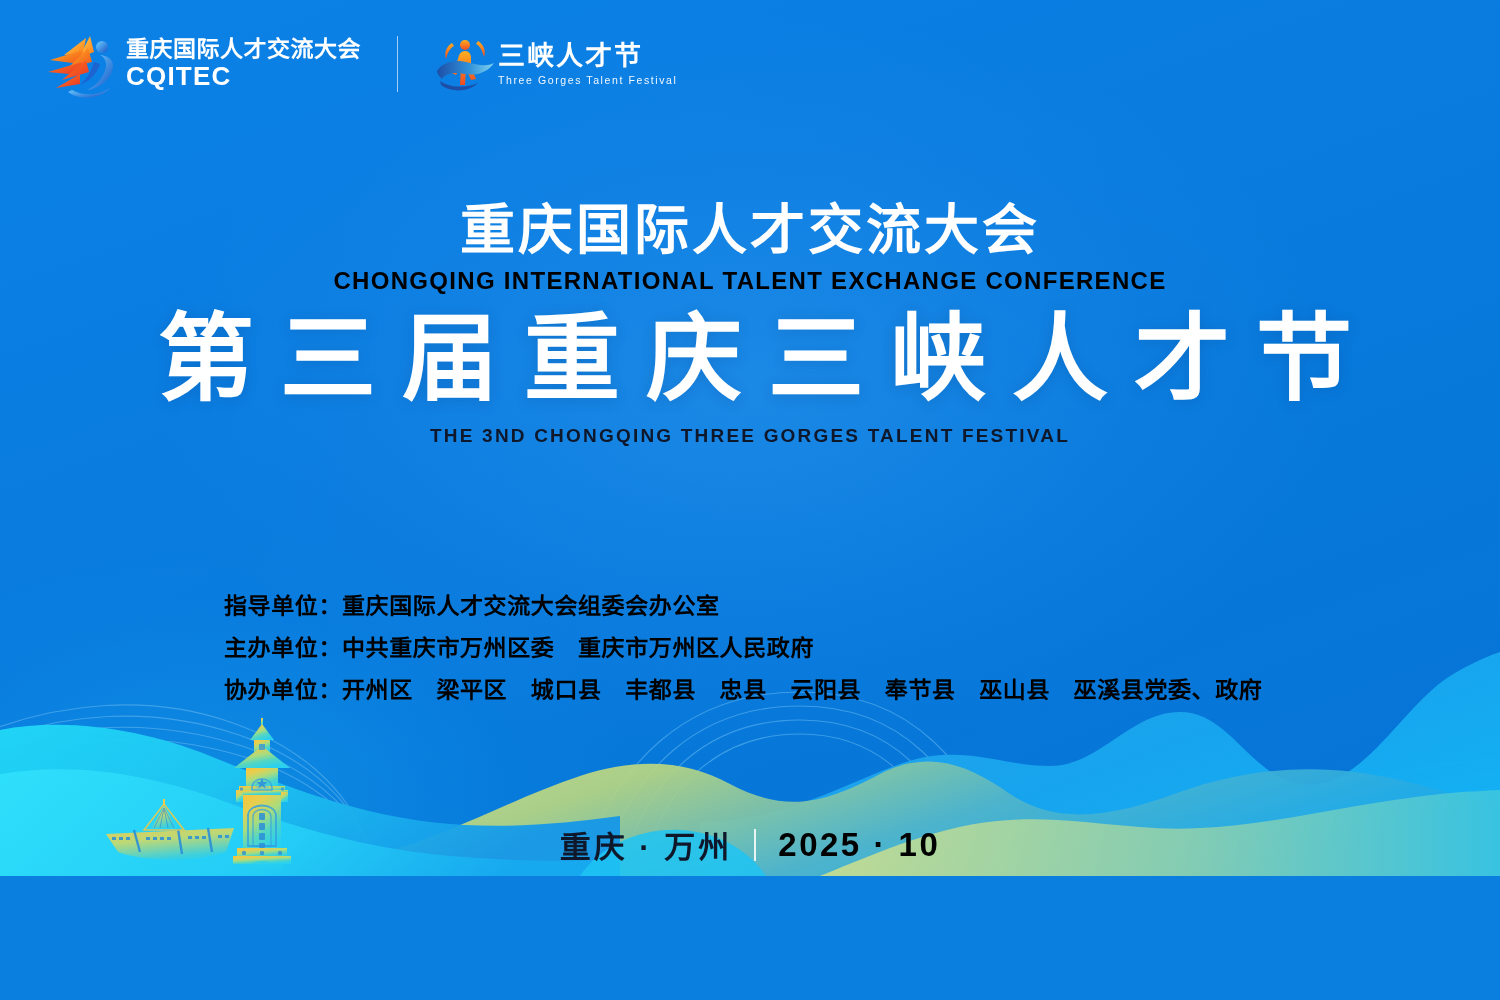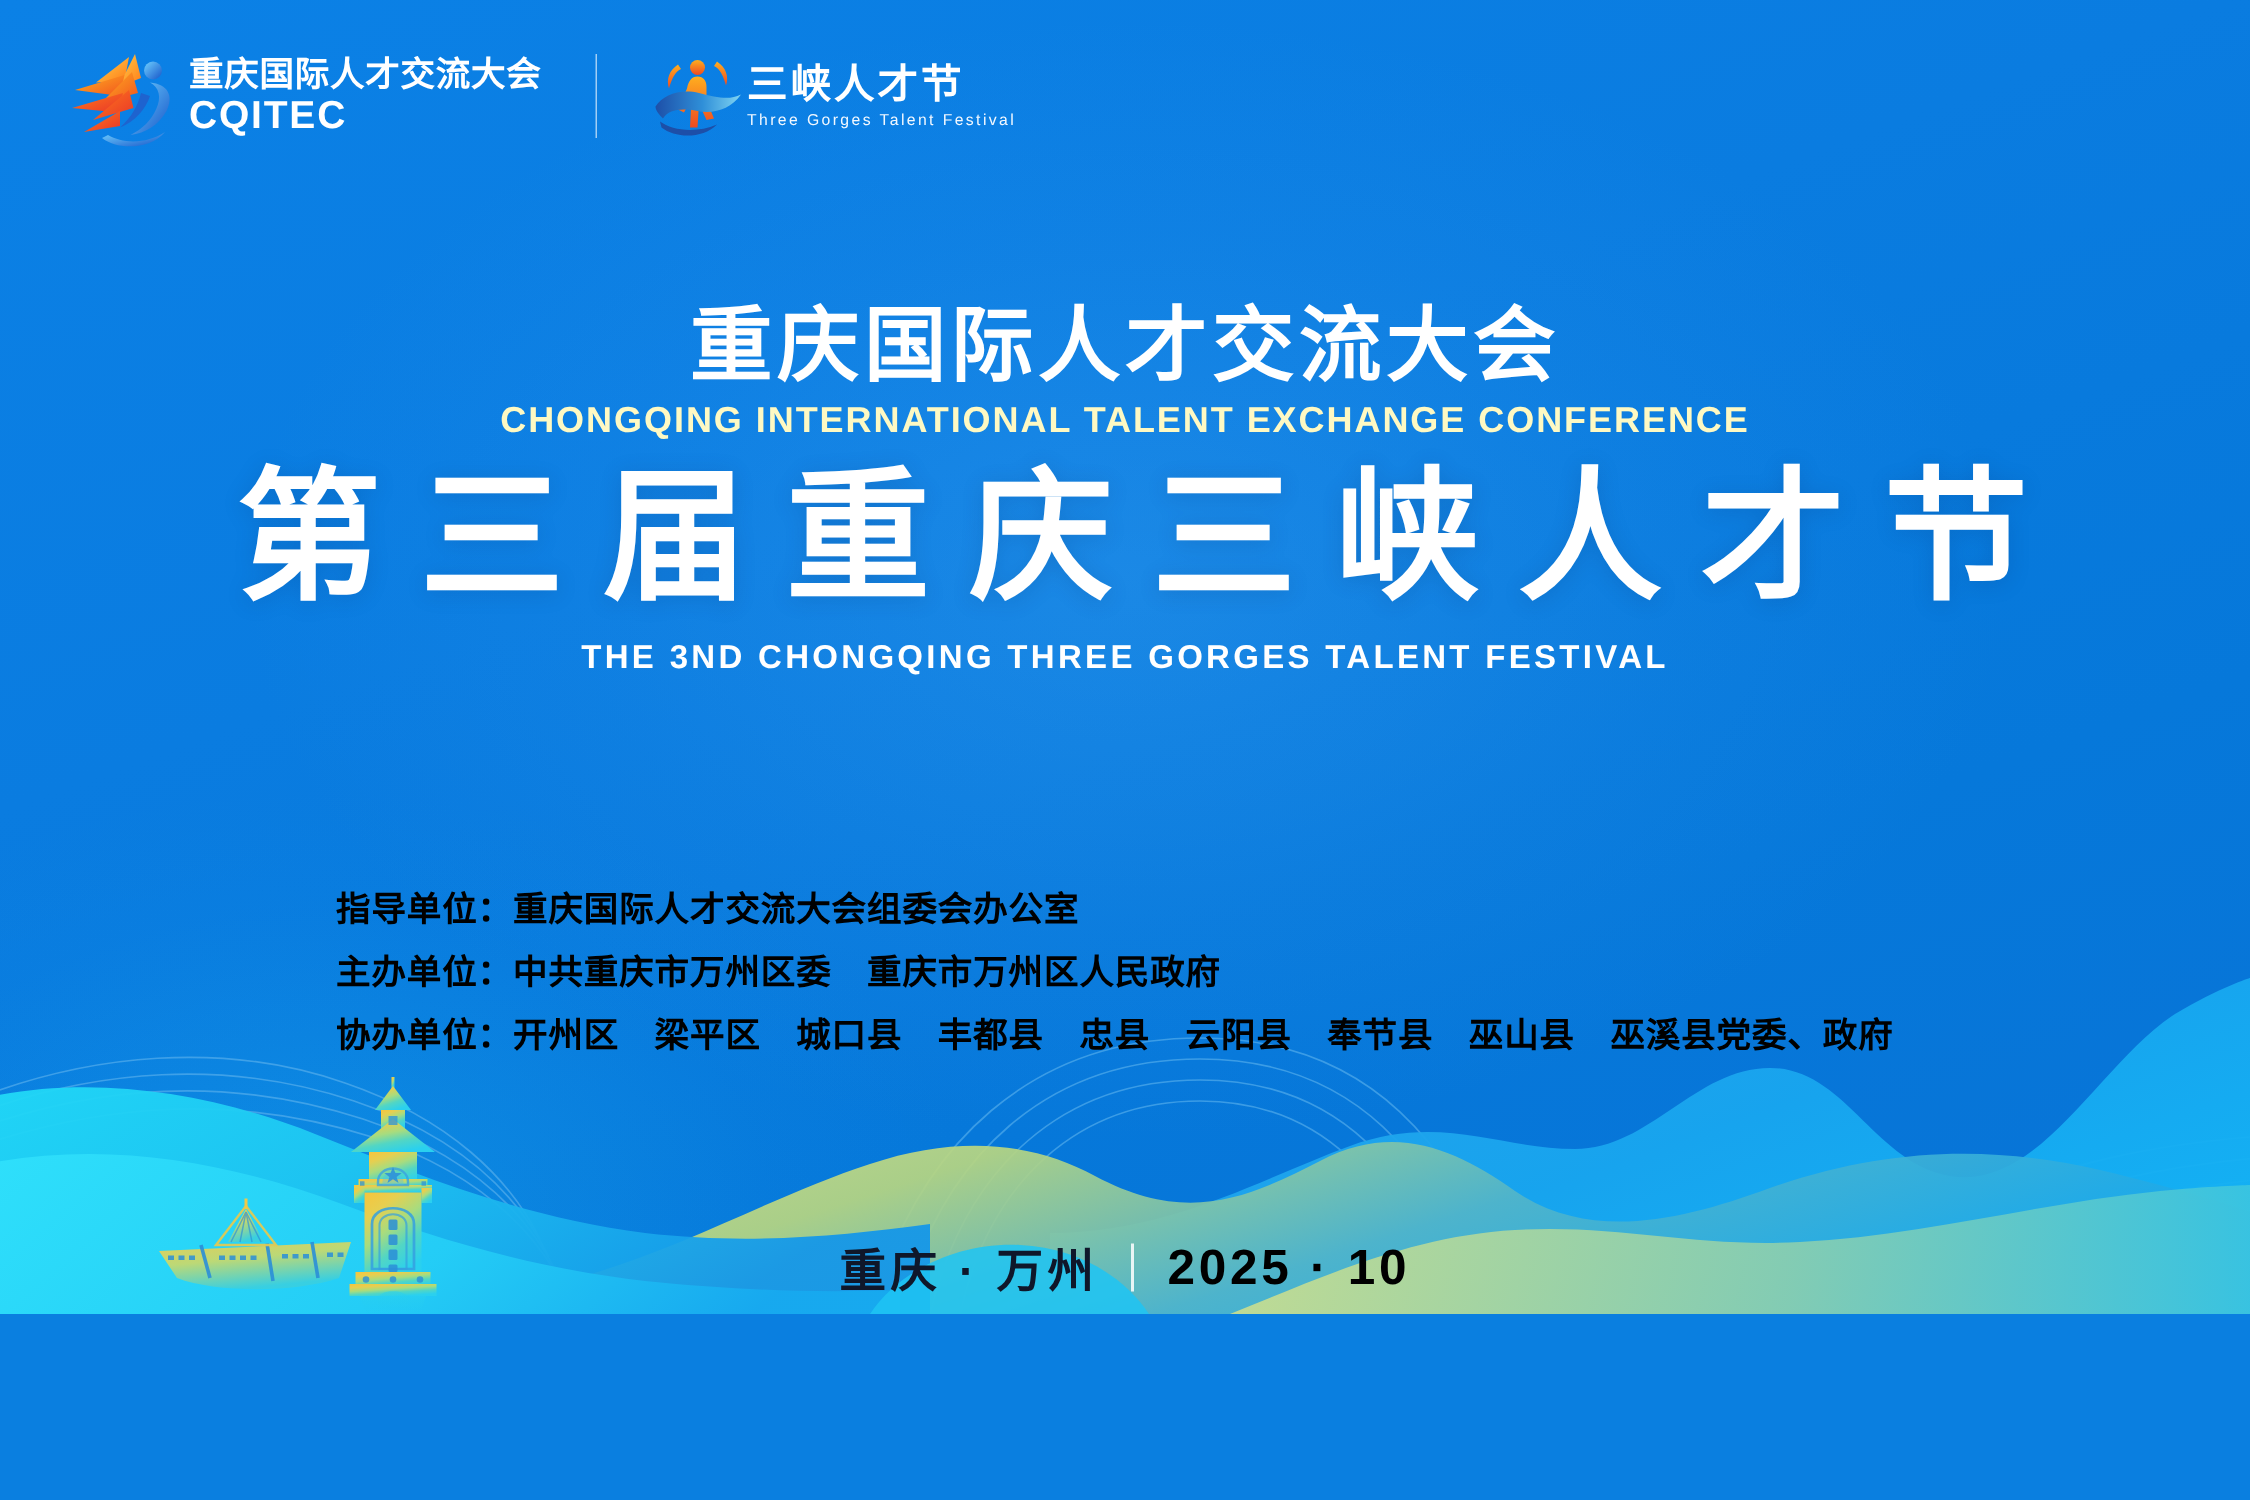--- a/index.html
+++ b/index.html
@@ -107,41 +107,41 @@
     font-size: 55px;
     font-weight: 700;
     color: #ffffff;
     letter-spacing: 3px;
     line-height: 1.12;
     white-space: nowrap;
   }
   .title-en-small {
     font-size: 24px;
     font-weight: 700;
-    color: #fef9c3;
+    color: #000000;
     letter-spacing: 1.3px;
     line-height: 1.2;
     margin-top: 5px;
     white-space: nowrap;
   }
   .title-cn-big {
     font-size: 96px;
     font-weight: 900;
     color: #ffffff;
     letter-spacing: 26px;
     line-height: 1.12;
     margin-top: 10px;
     padding-left: 36px;
     white-space: nowrap;
     text-shadow: 0 2px 14px rgba(0,50,110,0.18);
   }
   .title-en-big {
-    font-size: 22px;
-    font-weight: 700;
-    color: #ffffff;
+    font-size: 19px;
+    font-weight: 700;
+    color: #0f172a;
     letter-spacing: 2.2px;
     line-height: 1.2;
     margin-top: 12px;
     white-space: nowrap;
   }
 
   
   .orgs {
     position: absolute;
     top: 585px;

